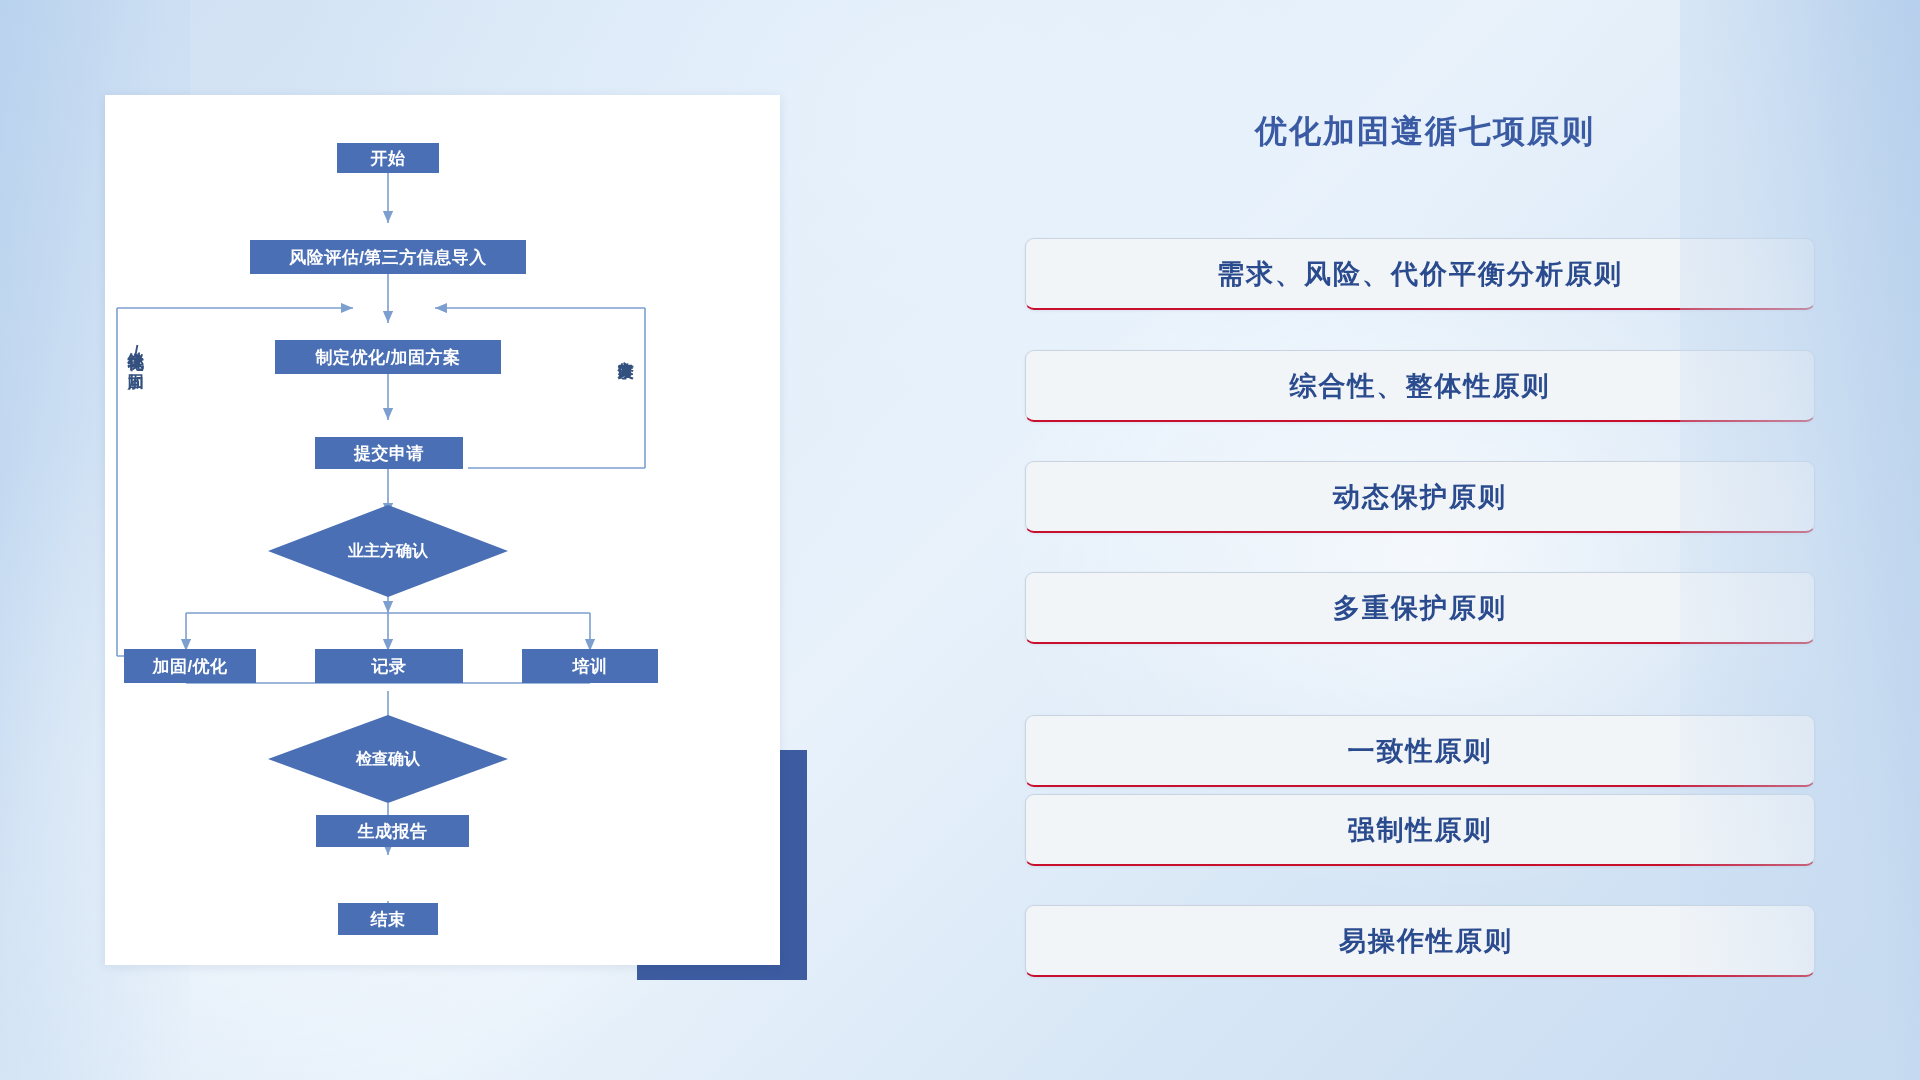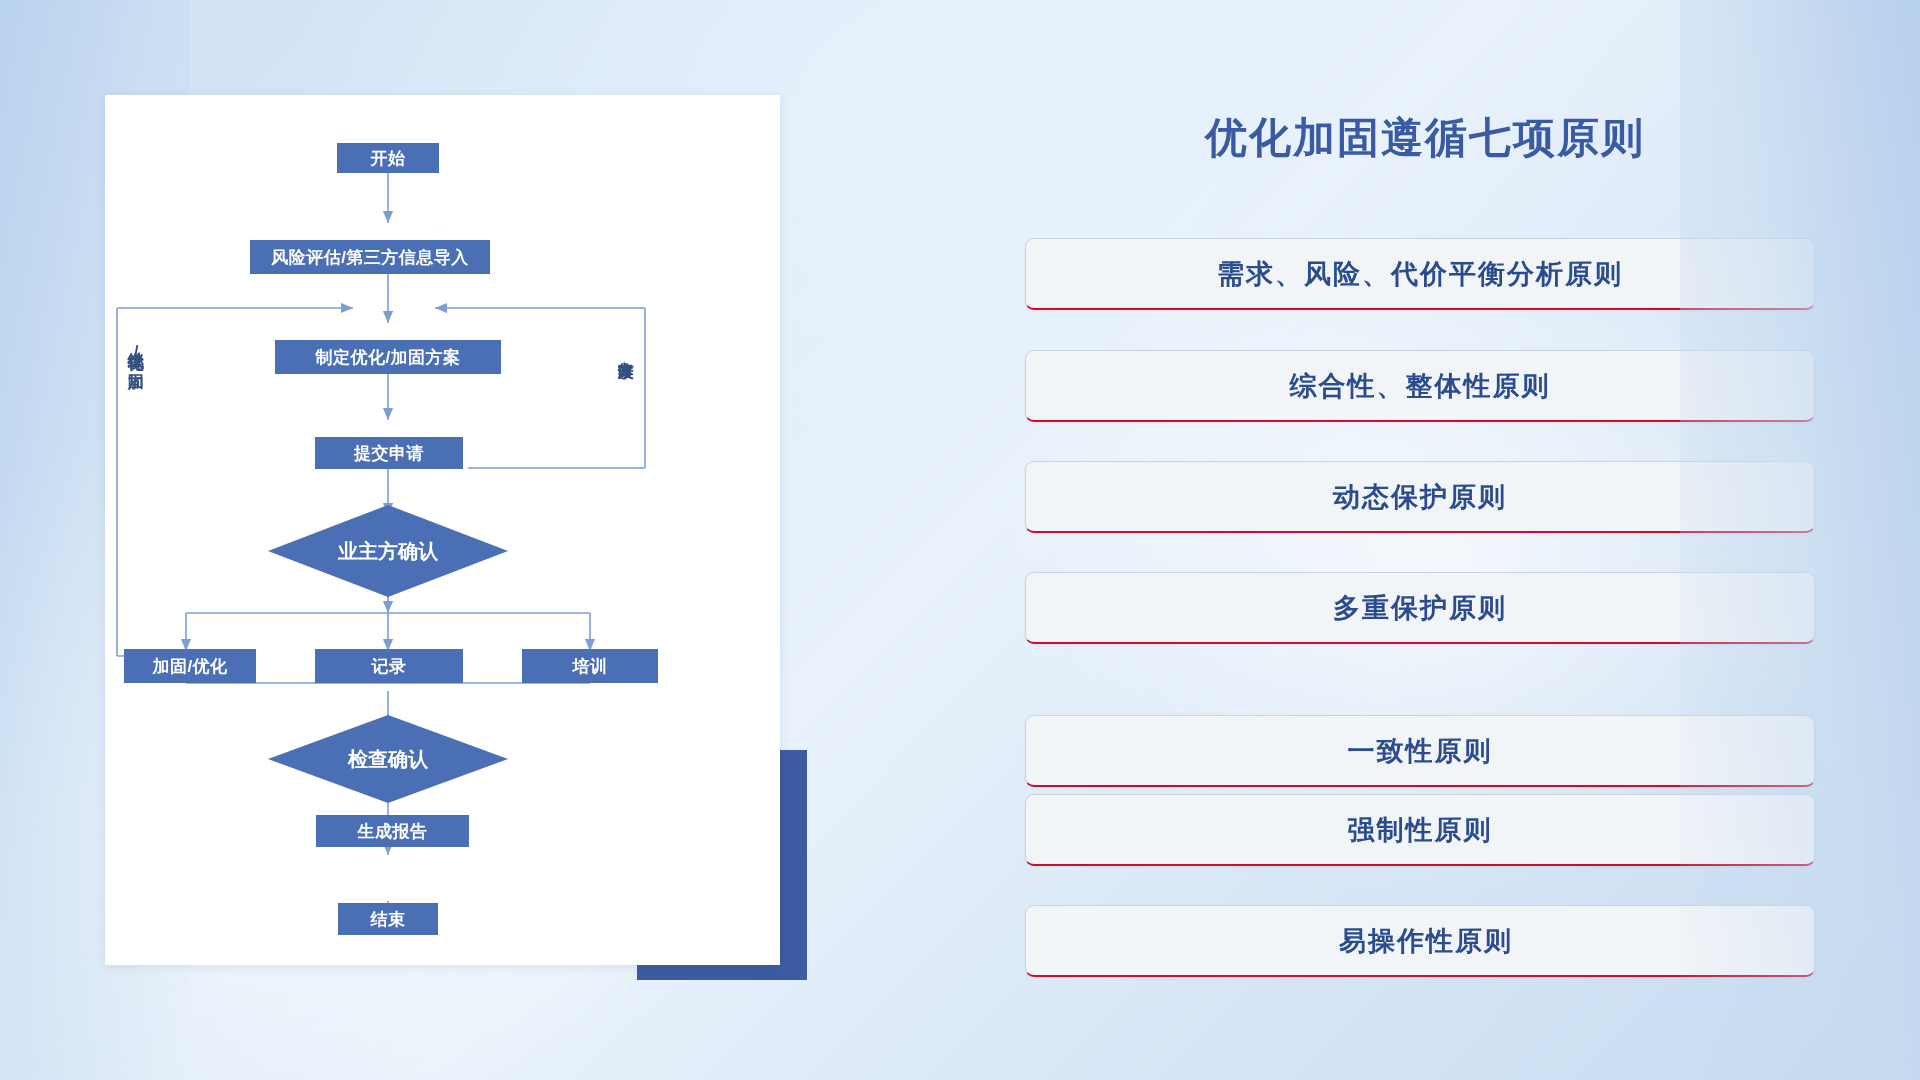--- a/index.html
+++ b/index.html
@@ -85,21 +85,21 @@
     width: 100%; height: 100%;
   }
   .diamond-label {
     position: absolute;
     left: 0; top: 0;
     width: 100%; height: 100%;
     display: flex;
     align-items: center;
     justify-content: center;
     color: #ffffff;
-    font-size: 20px;
+    font-size: 16px;
     font-weight: bold;
     white-space: nowrap;
   }
   .side-label {
     position: absolute;
     color: #33507f;
     font-size: 16px;
     font-weight: bold;
     writing-mode: vertical-rl;
     text-orientation: upright;
@@ -107,21 +107,21 @@
     letter-spacing: 1px;
   }
 
   
   .right-title {
     position: absolute;
     left: 1030px;
     top: 110px;
     width: 790px;
     text-align: center;
-    font-size: 42px;
+    font-size: 32px;
     font-weight: bold;
     color: #3a5ba4;
     letter-spacing: 2px;
   }
   .pill {
     position: absolute;
     left: 1025px;
     width: 790px;
     height: 72px;
     box-sizing: border-box;
@@ -195,21 +195,21 @@
 
           <path d="M540,213 L540,373"></path>
           <path d="M540,373 L363,373"></path>
         </g>
       </svg>
 
       <div class="node" style="left:232px;top:48px;width:102px;height:30px;">
         <span>开始</span>
       </div>
 
-      <div class="node" style="left:145px;top:145px;width:240px;height:34px;">
+      <div class="node" style="left:145px;top:145px;width:276px;height:34px;">
         <span>风险评估/第三方信息导入</span>
       </div>
 
       <div class="node" style="left:170px;top:245px;width:226px;height:34px;">
         <span>制定优化/加固方案</span>
       </div>
 
       <div class="node" style="left:210px;top:342px;width:148px;height:32px;">
         <span>提交申请</span>
       </div>

